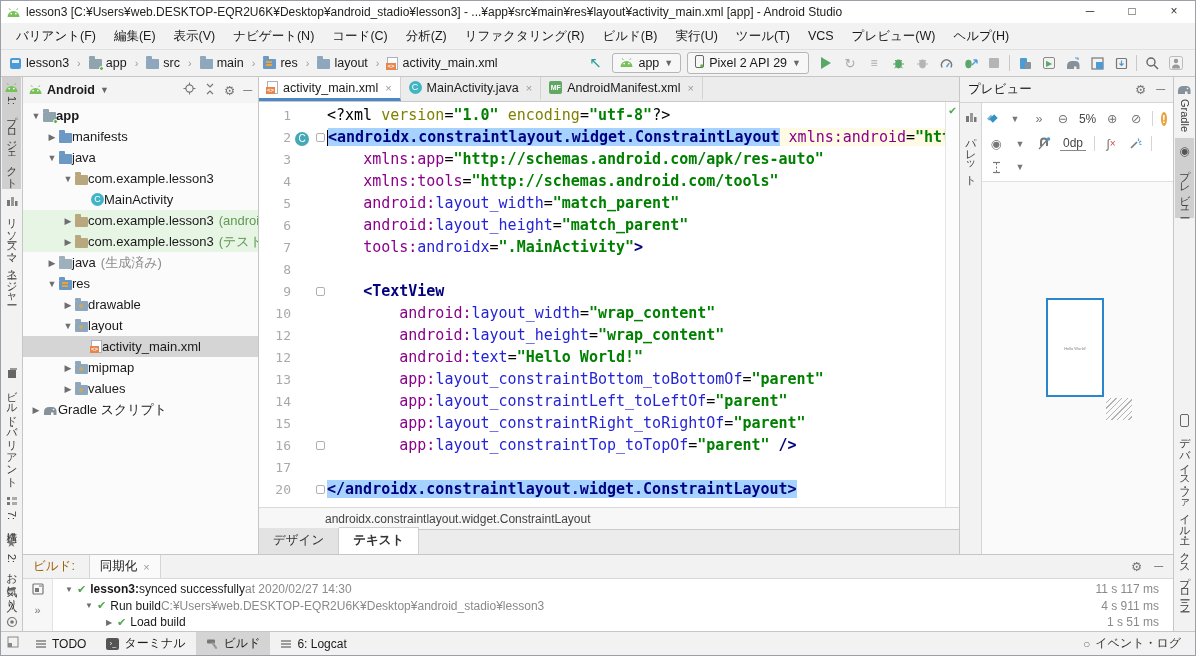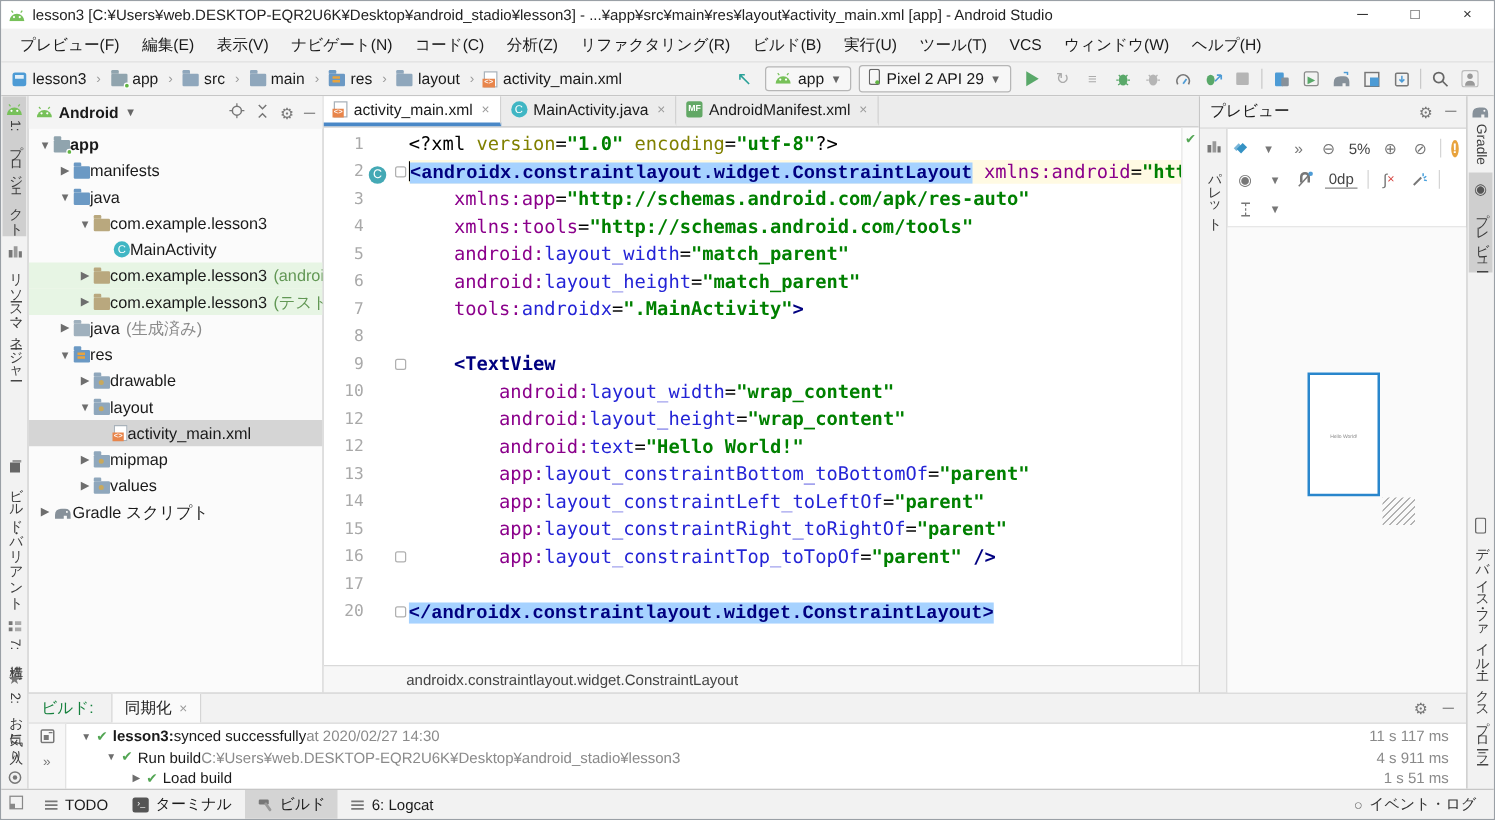--- a/index.html
+++ b/index.html
@@ -67,21 +67,21 @@
   .cline .lnum { width:32px; text-align:right; color:#a9a9a9; font-size:13px; flex:0 0 auto; }
   .cline .lbadge { width:22px; text-align:center; flex:0 0 auto; }
   .cline .lfold { width:14px; flex:0 0 auto; text-align:center; }
   .foldbox { display:inline-block; width:9px; height:9px; border:1px solid #b0b0b0; background:#fff; border-radius:2px; }
   .cbadge { display:inline-block; width:14px; height:14px; border-radius:50%; background:#44a9b5; color:#fff; font-size:10px; line-height:14px; text-align:center; font-family:"Liberation Sans",sans-serif; }
   .ltext { flex:1 1 auto; white-space:pre; overflow:hidden; }
   .cline.cur .ltext { background:#fffae3; }
   .tk-p { color:#000000; } .tk-t { color:#000080; font-weight:bold; }
   .tk-ns { color:#8b008b; } .tk-a { color:#2424d6; }
   .tk-v { color:#008000; font-weight:bold; } .tk-pi { color:#808000; }
-  .tk.sel { background:#a6d2ff;font-family:Liberation Mono, monospace; }
+  .tk.sel { background:#a6d2ff; }
   .caret { display:inline-block; width:1px; height:16px; background:#000; vertical-align:middle; }
   .xml-breadcrumb { height:22px; background:#f7f7f7; border-top:1px solid #d9d9d9; display:flex; align-items:center; padding-left:66px; font-size:12px; color:#444; flex:0 0 auto;text-align:right; }
   .bottom-tabs { height:25px; background:#ececec; border-top:1px solid #c9c9c9; display:flex; align-items:flex-end; flex:0 0 auto; }
   .btab { padding:4px 14px 5px; font-size:12.5px; background:#e3e3e3; border-right:1px solid #cfcfcf; color:#333; }
   .btab.active { background:#ffffff; font-weight:bold; border-top:1px solid #cfcfcf; }
 
   
   .preview-panel { width:214px; border-left:1px solid #c6c6c6; display:flex; flex-direction:column; background:#fff; }
   .pv-header { height:26px; background:#f2f2f2; display:flex; align-items:center; padding:0 8px; border-bottom:1px solid #d5d5d5; flex:0 0 auto; }
   .pv-header .t { font-size:12.5px; }
@@ -100,21 +100,21 @@
   .warnc { display:inline-block; width:14px; height:14px; border-radius:50%; background:#e8a33d; color:#fff; font-weight:bold; font-size:11px; text-align:center; line-height:14px; }
   .jx i { color:#d64541; font-style:normal; font-size:10px; }
   .canvas { flex:1; position:relative; background:#fafafa; overflow:hidden; }
   .device { position:absolute; left:64px; top:116px; width:58px; height:99px; border:2px solid #2986cc; background:#fff; }
   .device .dtxt { position:absolute; left:0; right:0; top:48%; text-align:center; font-size:4px; color:#888; }
   .hatch { position:absolute; left:124px; top:216px; width:26px; height:22px; background:repeating-linear-gradient(135deg, transparent 0 3px, #9a9a9a 3px 4px); opacity:.75; }
 
   
   .build-panel { height:77px; border-top:1px solid #c6c6c6; display:flex; flex-direction:column; background:#fff; flex:0 0 auto; }
   .build-header { height:24px; background:#f2f2f2; display:flex; align-items:center; padding-left:10px; border-bottom:1px solid #d9d9d9; flex:0 0 auto; }
-  .build-label { font-size:12.5px; color:#15803d; }
+  .build-label { font-size:12.5px; color:#a16207; }
   .build-tab { margin-left:14px; display:flex; align-items:center; gap:6px; background:#fafafa; border-left:1px solid #d5d5d5; border-right:1px solid #d5d5d5; height:100%; padding:0 10px; }
   .build-tab .x { color:#9a9a9a; font-size:11px; }
   .bh-icons { margin-left:auto; display:flex; gap:12px; padding-right:10px; color:#777; }
   .build-body { flex:1; display:flex; min-height:0; }
   .build-side { width:30px; border-right:1px solid #e3e3e3; background:#f7f7f7; display:flex; flex-direction:column; align-items:center; padding-top:4px; gap:6px; color:#777; }
   .build-rows { flex:1; padding-top:2px; }
   .build-row { height:16.5px; display:flex; align-items:center; font-size:12px; white-space:nowrap; }
   .build-row .arrow { width:12px; font-size:8px; color:#6e6e6e; text-align:center; }
   .build-row .chk { color:#52a553; margin:0 4px 0 2px; font-size:11px; }
   .bp-b { font-weight:bold; } .bp-g { color:#8a8a8a; }
@@ -156,32 +156,32 @@
       </span>
     <span class="title-text">lesson3 [C:¥Users¥web.DESKTOP-EQR2U6K¥Desktop¥android_stadio¥lesson3] - ...¥app¥src¥main¥res¥layout¥activity_main.xml [app] - Android Studio</span>
     <span class="win-controls">
       <span class="win-btn">─</span>
       <span class="win-btn">□</span>
       <span class="win-btn">×</span>
     </span>
   </div>
 
   <div class="menubar" id="menubar">
-      <span class="menu-item">プレビュー(F)</span>
+      <span class="menu-item">バリアント(F)</span>
       <span class="menu-item">編集(E)</span>
       <span class="menu-item">表示(V)</span>
       <span class="menu-item">ナビゲート(N)</span>
       <span class="menu-item">コード(C)</span>
       <span class="menu-item">分析(Z)</span>
       <span class="menu-item">リファクタリング(R)</span>
       <span class="menu-item">ビルド(B)</span>
       <span class="menu-item">実行(U)</span>
       <span class="menu-item">ツール(T)</span>
       <span class="menu-item">VCS</span>
-      <span class="menu-item">ウィンドウ(W)</span>
+      <span class="menu-item">プレビュー(W)</span>
       <span class="menu-item">ヘルプ(H)</span>
     </div>
 
   <div class="toolbar">
     <div class="crumb" id="breadcrumbs">
         <span class="crumb" style="gap: 4px;">
           <span class="ticn" style="display: inline-flex;">
             <svg width="13" height="13">
               <rect x="1" y="1" width="11" height="11" rx="2" fill="#4d9bd5"></rect>
               <rect x="3" y="3" width="7" height="3" fill="#fff" opacity=".85"></rect>
@@ -726,20 +726,24 @@
                   <span class="ltext"><span class="tk tk-t sel">&lt;/androidx.constraintlayout.widget.ConstraintLayout&gt;</span></span>
                 </div>
               </div>
             <div class="vscroll">
               <div class="ok">✔</div>
             </div>
           </div>
           <div class="xml-breadcrumb">
             <span>androidx.constraintlayout.widget.ConstraintLayout</span>
           </div>
+          <div class="bottom-tabs" id="bottom-tabs">
+              <span class="btab">デザイン</span>
+              <span class="btab active">テキスト</span>
+            </div>
         </div>
 
         <div class="preview-panel">
           <div class="pv-header">
             <span class="t">プレビュー</span>
             <span class="pv-hicons">
               <span>⚙</span>
               <span>─</span>
             </span>
           </div>

